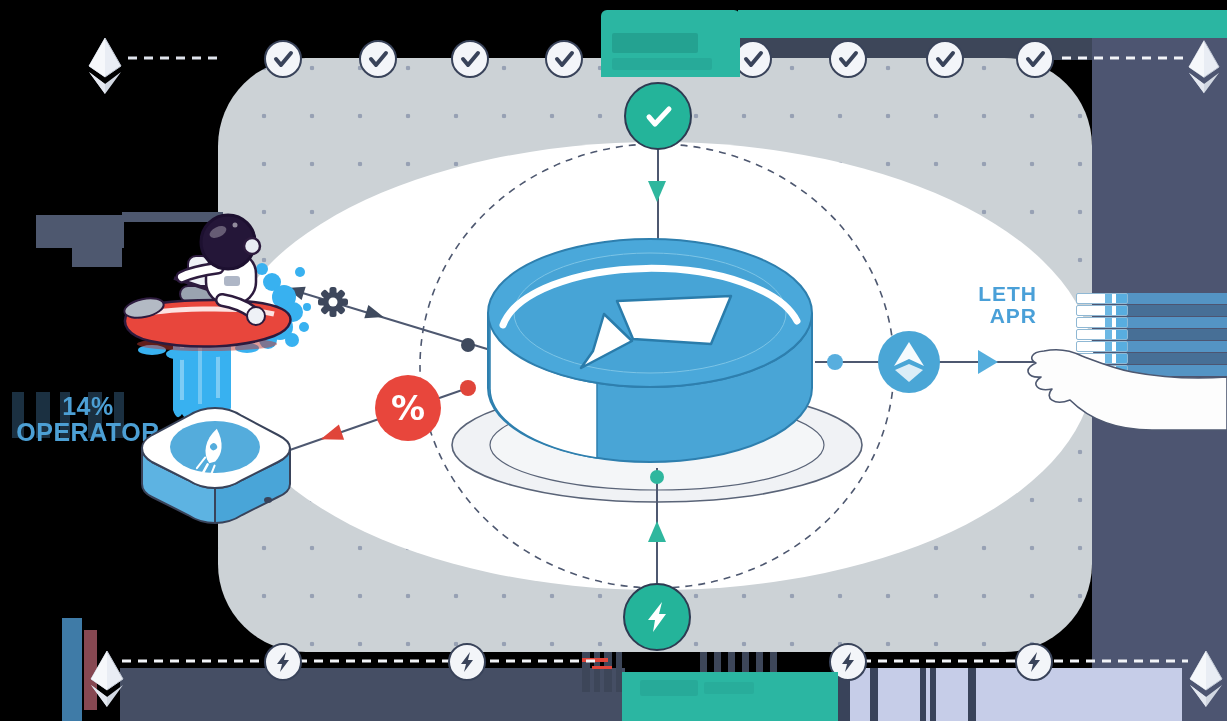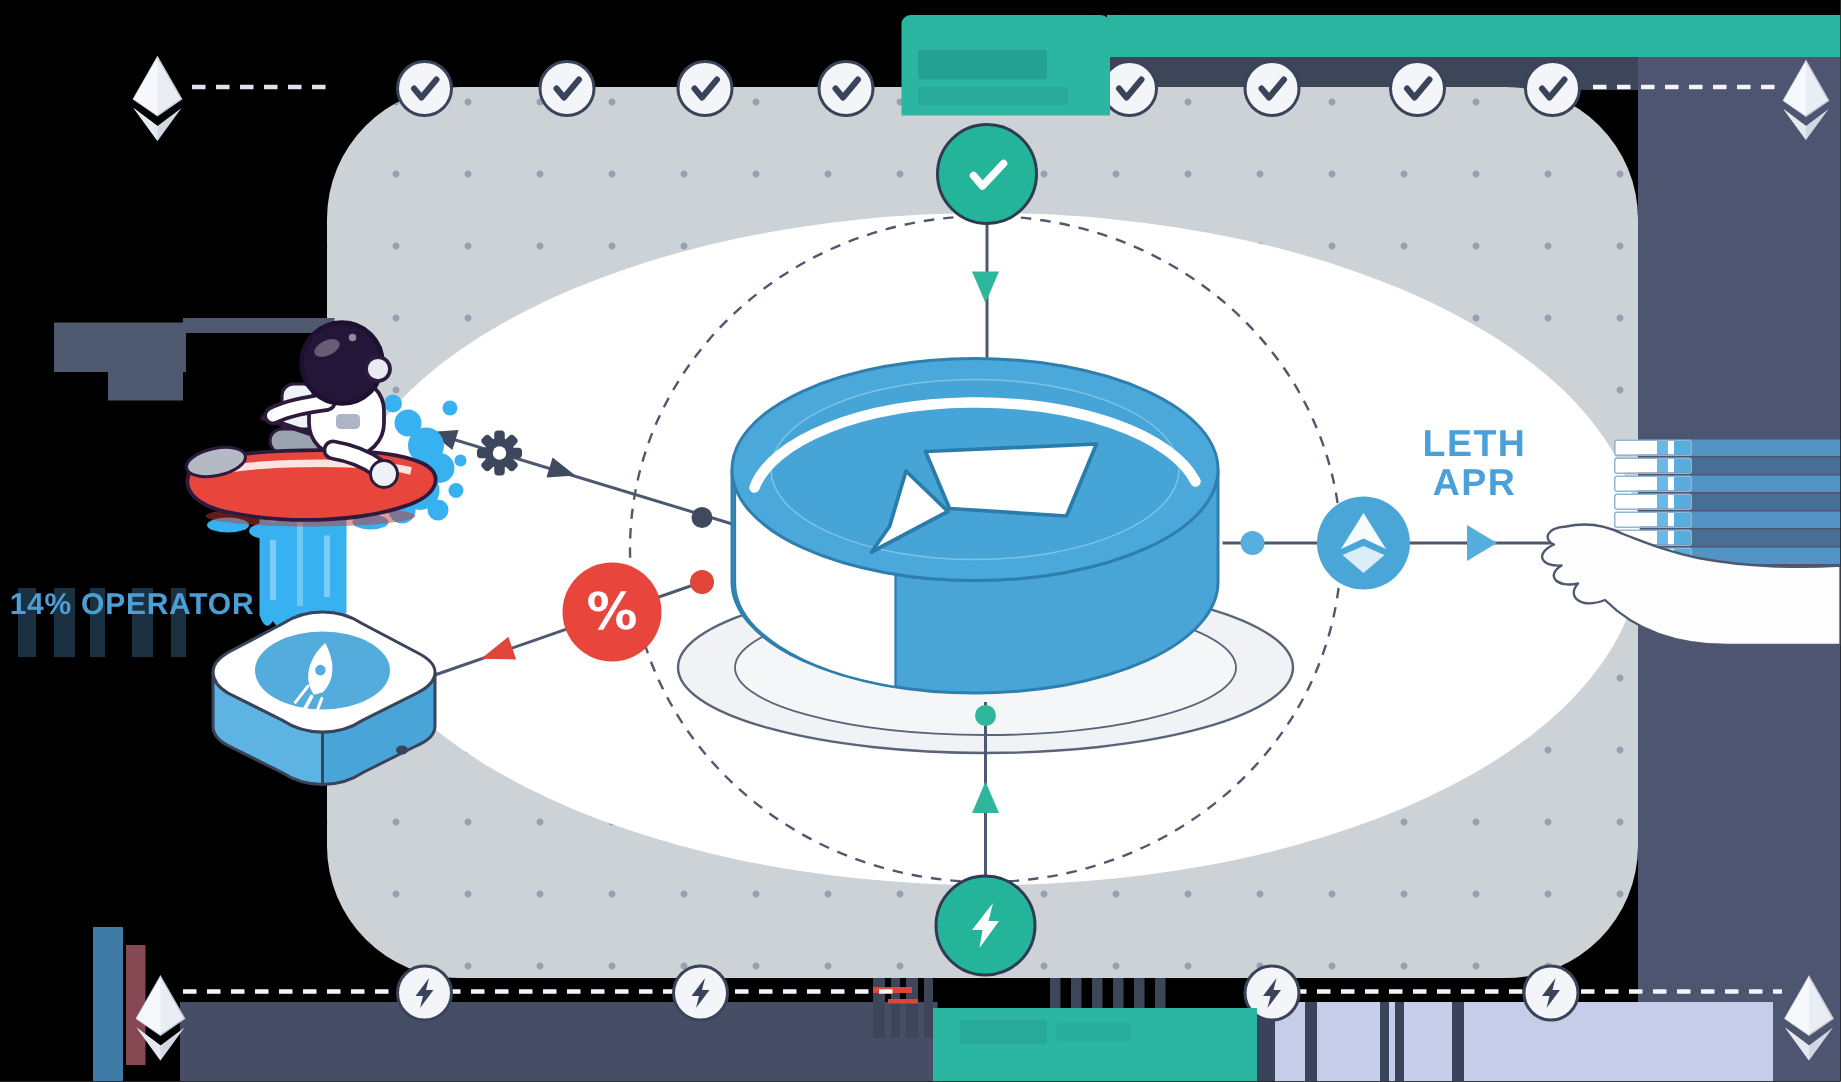--- a/index.html
+++ b/index.html
@@ -33,23 +33,23 @@
   .circle.eth-blue{width:62px;height:62px;background:#4aa6d6;}
   .circle.pct{width:66px;height:66px;background:#e8463c;color:#fff;
               font-weight:bold;font-size:34px;font-family:"DejaVu Sans",sans-serif;}
   
   .banner{background:#2bb6a2;}
   .banner.top{left:601px;top:10px;width:139px;height:67px;border-radius:6px 6px 0 0;}
   .banner.bottom{left:622px;top:672px;width:216px;height:49px;}
   .banner .bar{position:absolute;border-radius:2px;}
   
   .fee-label{left:2px;top:393px;width:172px;text-align:center;color:#4c9fd4;
-             font-weight:bold;font-size:20px;line-height:1.04;letter-spacing:.5px;}
-  .apr-label{left:929px;top:283px;width:108px;text-align:center;color:#4aa0d8;
-             font-weight:bold;font-size:25px;line-height:1.04;letter-spacing:1px;}
+             font-weight:bold;font-size:25px;line-height:1.04;letter-spacing:.5px;}
+  .apr-label{left:929px;top:283px;width:108px;text-align:right;color:#4aa0d8;
+             font-weight:bold;font-size:21px;line-height:1.04;letter-spacing:1px;}
   .label-blob{background:#4e586f;}
   
   .band-row{position:absolute;left:1125px;width:102px;height:11px;}
   .coin-chip{position:absolute;left:1076px;width:52px;height:11px;border:1px solid #8fb8d4;
              border-radius:2px;box-sizing:border-box;
              background:linear-gradient(90deg,#fff 0 55%,#6cb8e4 55% 70%,#fff 70% 78%,#58addf 78% 100%);}
   .blue-arrow-right{left:978px;top:350px;width:0;height:0;border-left:20px solid #55aedd;
                     border-top:12px solid rgba(0,0,0,0);border-bottom:12px solid rgba(0,0,0,0);}
 </style>
 </head>

